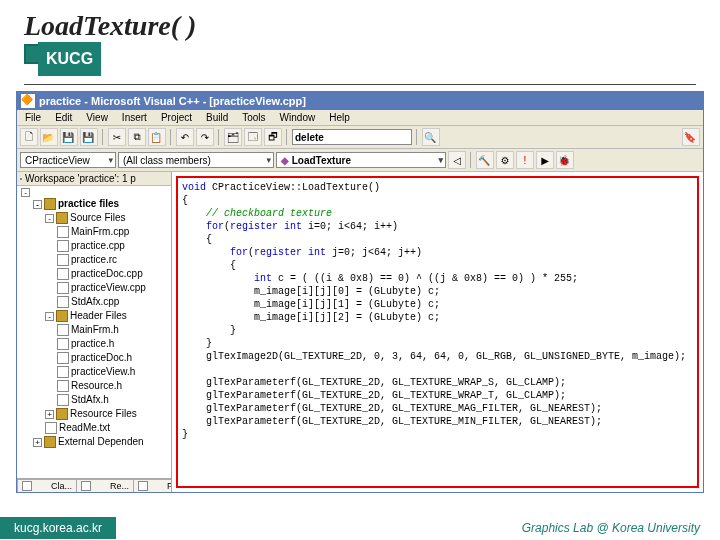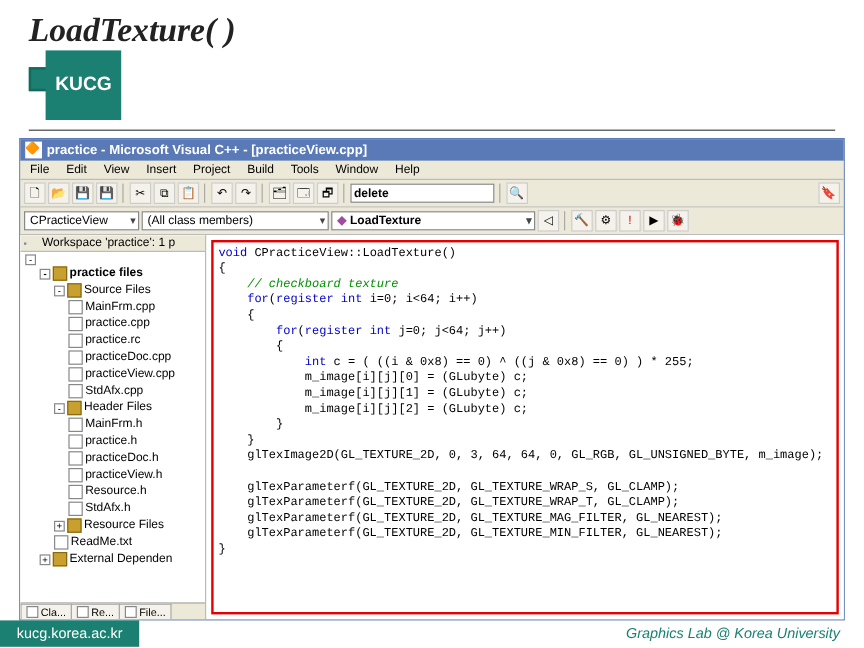--- a/index.html
+++ b/index.html
@@ -2,52 +2,52 @@
 <html><head>
 <meta charset="utf-8">
 <style>
   * { box-sizing: border-box; margin: 0; padding: 0; }
   body { font-family: "Tahoma", Arial, sans-serif; font-size: 11px; width:720px; height:540px; background:#fff; overflow:hidden; }
   .slide { width:720px; height:540px; position:relative; background:#fff; }
   .title-bar { padding: 10px 24px 2px 24px; display:flex; justify-content:space-between; align-items:flex-start;flex-direction:column; }
   .title-text { font-style: italic; font-weight: bold; font-size: 28px; font-family: Georgia, "Times New Roman", serif; color:#222; }
   .kucg-box { display:flex; align-items:center; gap:0; }
   .kucg-square { width:20px; height:20px; background:#1b8072; border:2px solid #146a5e; margin-right:-6px; margin-top:-10px; }
-  .kucg-label { background:#1b8072; color:#fff; font-weight:bold; padding:20px 8px; font-size:16px; }
+  .kucg-label { background:#1b8072; color:#fff; font-weight:bold; padding:8px 8px; font-size:16px; }
   .underline-bar { margin: 6px 24px 6px 24px; border-bottom:1px solid #444; }
   .ide-wrap { margin: 4px 16px 0 16px; border:1px solid #5a7ab7; background:#ece9d8; font-size:10px; }
   .ide-titlebar { background:#5a7ab7; color:#fff; padding:2px 4px; display:flex; align-items:center; gap:4px; }
   .ide-icon { width:14px; height:14px; display:inline-block; background:#fff; }
   .ide-title { font-weight:bold; font-size:11px; }
   .menubar { display:flex; gap:2px; padding:1px 2px; background:#ece9d8; border-bottom:1px solid #bbb; }
   .menuitem { padding:1px 6px; cursor:default; }
   .toolbar { display:flex; align-items:center; gap:2px; padding:2px 3px; border-bottom:1px solid #bbb; background:#ece9d8; flex-wrap:nowrap; overflow:hidden; }
   .tbtn { width:18px; height:18px; border:1px solid #ccc; background:#f4f2ea; display:flex; align-items:center; justify-content:center; font-size:10px; }
   .tsep { width:2px; height:16px; border-left:1px solid #aaa; margin:0 2px; }
   .tinput { border:1px solid #888; background:#fff; padding:0 2px; font-size:10px; height:16px; }
   .combo { border:1px solid #888; background:#fff; padding:0 14px 0 4px; font-size:10px; height:16px; position:relative; display:inline-flex; align-items:center; }
   .combo::after { content:"▾"; position:absolute; right:2px; font-size:9px; color:#444; }
   .combo.bold { font-weight:bold; }
   .combo .diamond { color:#a04aa0; margin-right:3px; }
   .ide-body { display:flex; height:320px; background:#fff; }
   .ws-panel { width:155px; border-right:1px solid #aaa; background:#fff; overflow:hidden; display:flex; flex-direction:column; }
-  .ws-header { background:#ece9d8; padding:1px 3px; font-size:10px; display:flex; align-items:center; gap:13px; border-bottom:1px solid #bbb; }
+  .ws-header { background:#ece9d8; padding:1px 3px; font-size:10px; display:flex; align-items:center; gap:3px; border-bottom:1px solid #bbb; }
   .ws-tree { flex:1; font-family: Tahoma, Arial, sans-serif; font-size:10px; padding:2px 0 2px 2px; overflow:hidden; }
   .tree-row { display:flex; align-items:center; gap:2px; padding:0 2px; white-space:nowrap; line-height:14px; }
   .tree-row.depth0 { padding-left:2px; }
   .tree-row.depth1 { padding-left:14px; }
   .tree-row.depth2 { padding-left:26px; }
   .tree-row.depth3 { padding-left:38px; }
   .tree-row .ic { width:12px; height:12px; display:inline-block; }
   .ic.folder { background:#c8a030; border:1px solid #8a6a10; }
   .ic.file { background:#fff; border:1px solid #888; position:relative; }
   .ic.expander { width:9px; height:9px; border:1px solid #888; background:#fff; font-size:8px; line-height:7px; text-align:center; }
   .tree-row.bold { font-weight:bold; }
   .ws-tabs { display:flex; border-top:1px solid #aaa; background:#ece9d8; font-size:9px; }
-  .ws-tab { border:1px solid #aaa; border-bottom:none; padding:1px 4px; background:#f4f2ea; margin-right:-1px; display:flex; align-items:center; gap:2px; }
+  .ws-tab { border:1px solid #aaa; border-bottom:none; padding:1px 4px; background:#f4f2ea; margin-right:-1px; display:flex; align-items:center; gap:19px; }
   .ws-tab .mini-ic { width:10px; height:10px; display:inline-block; background:#fff; border:1px solid #888; }
   .code-panel { flex:1; background:#fff; position:relative; overflow:hidden; }
   .code-redbox { position:absolute; top:4px; left:4px; right:4px; bottom:4px; border:2px solid #e40000; padding:3px 4px; font-family: "Courier New", monospace; font-size:10px; line-height:13px; white-space:pre; overflow:hidden; }
   .kw { color:#0000c8; }
   .cmt { color:#009000;font-style:italic; }
   .footer { position:absolute; bottom:0; left:0; right:0; height:24px; display:flex; align-items:center; }
   .footer-left { background:#1b8072; color:#fff; padding:4px 14px; font-size:12px; }
   .footer-right { margin-left:auto; padding:0 20px; font-size:12px; color:#1b8072; font-style:italic; }
 </style>
 </head>

